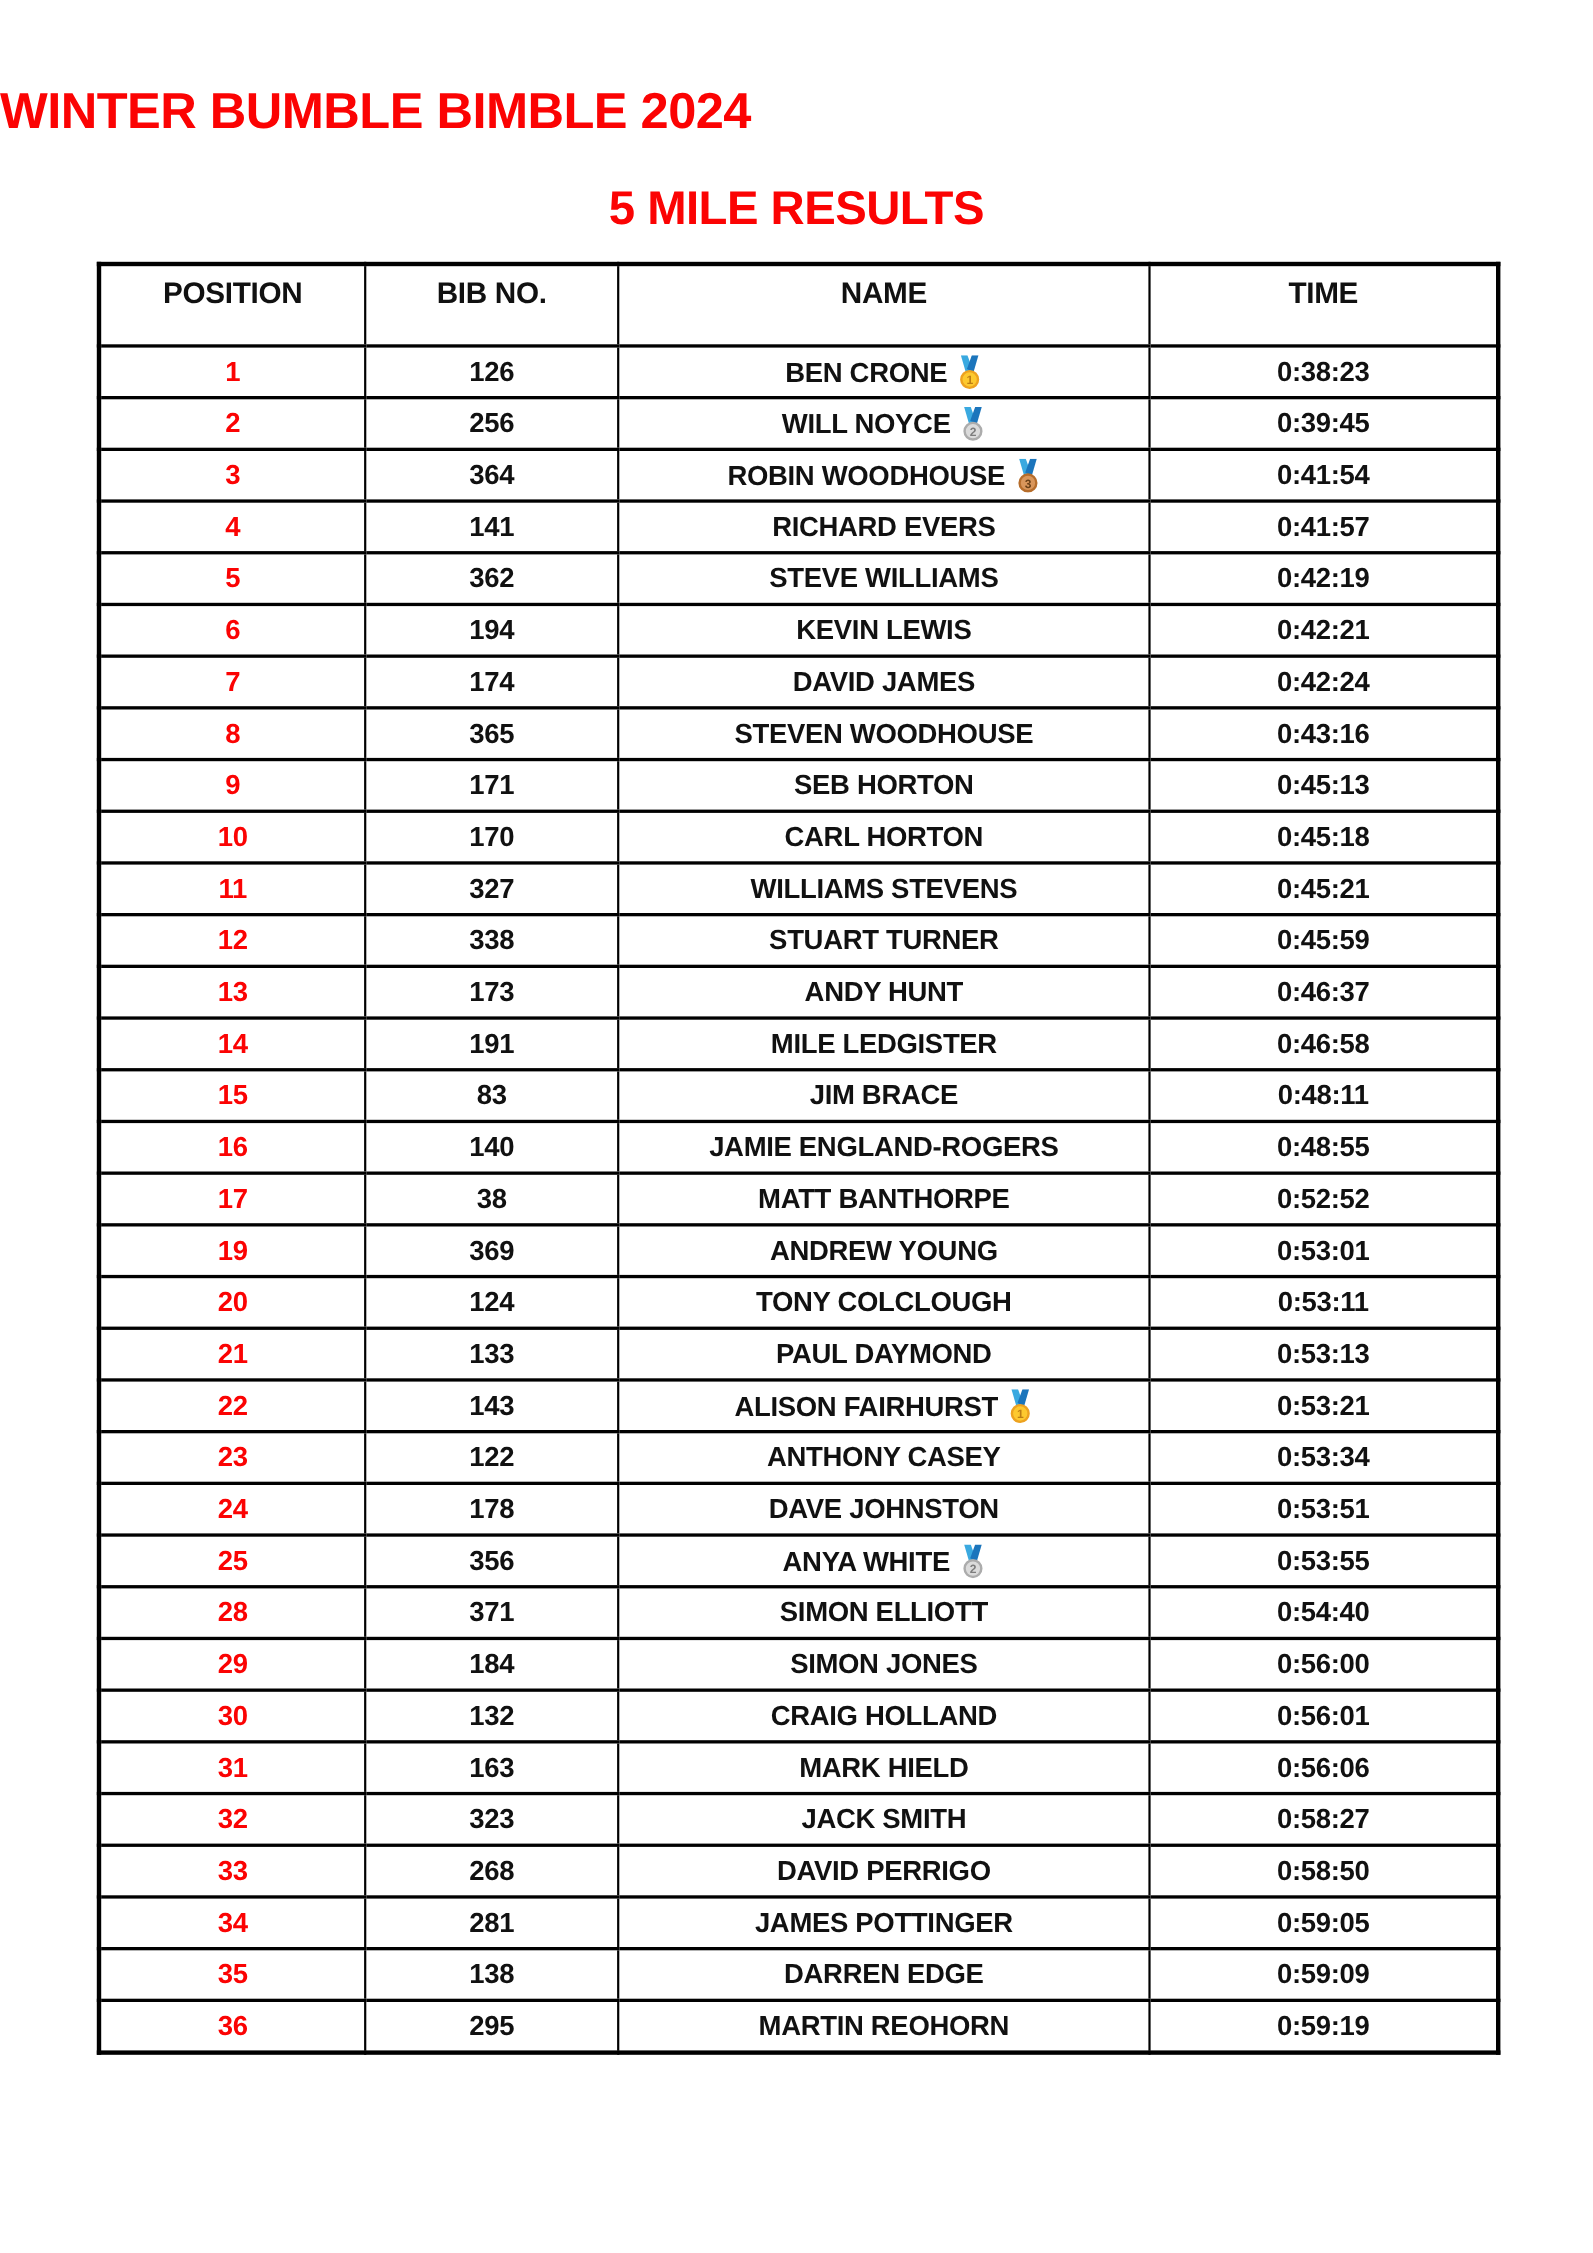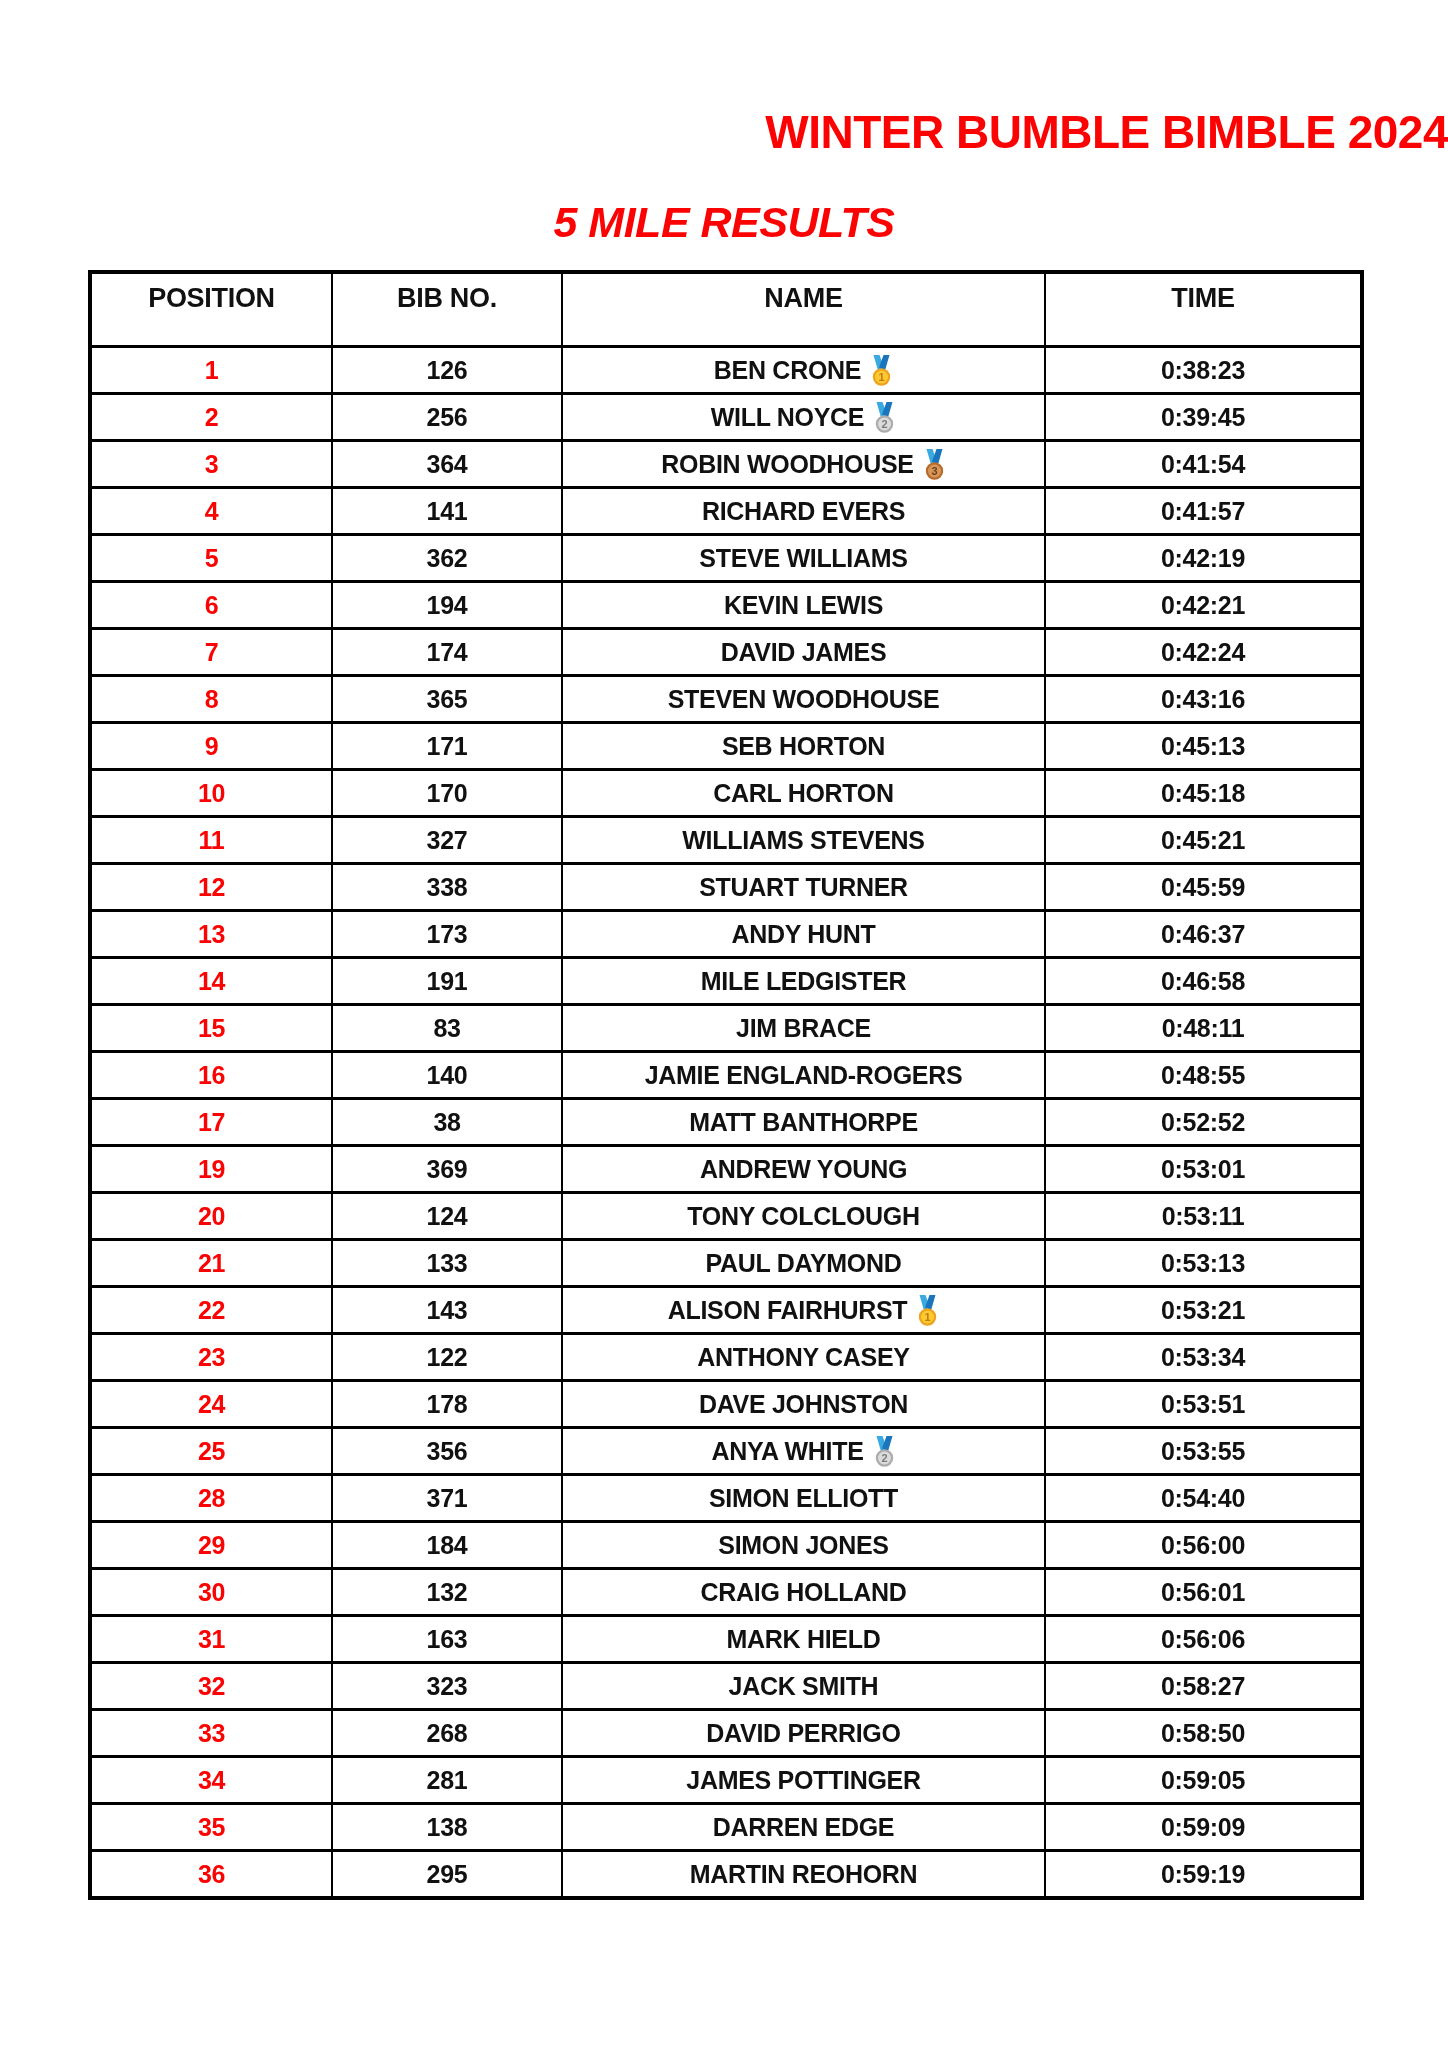--- a/index.html
+++ b/index.html
@@ -2,26 +2,26 @@
 <html style="--red: #FB0303; --ink: #111111; --line: #000000; --bg: #FFFFFF;"><head>
 <meta charset="utf-8">
 <style>
   :root { --red:#FB0303; --ink:#111111; --line:#000000; --bg:#FFFFFF; }
   html,body { margin:0; padding:0; }
   body {
     width:1448px; min-height:2048px; background:var(--bg);
     font-family:"Liberation Sans", sans-serif; font-weight:700; color:var(--ink);
   }
   .page-title {
-    padding-top:108px; text-align:right; font-size:46px; line-height:1.05;
+    padding-top:76px; text-align:left; font-size:46px; line-height:1.05;
     letter-spacing:-0.5px; color:var(--red);
   }
   .page-subtitle {
     margin-top:44px; text-align:center; font-size:43px; line-height:1.05;
-    letter-spacing:-0.5px; color:var(--red);font-style:italic;
+    letter-spacing:-0.5px; color:var(--red);
   }
   table.results {
     border-collapse:collapse; table-layout:fixed;
     width:1272px; margin:25px 0 0 88px;
     border:4px solid var(--line);
   }
   .results th, .results td {
     border:2px solid var(--line);
     border-top-width:3px; border-bottom-width:3px;
     text-align:center; padding:0; overflow:hidden;

